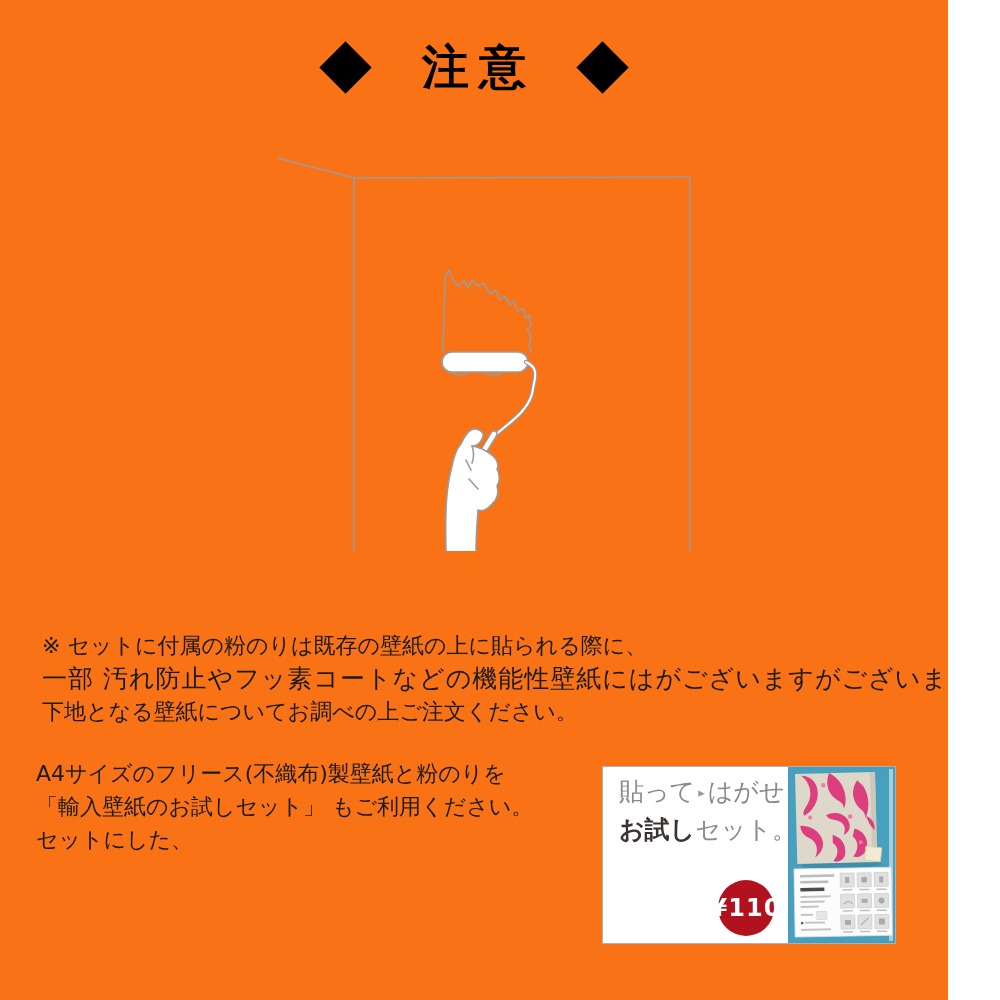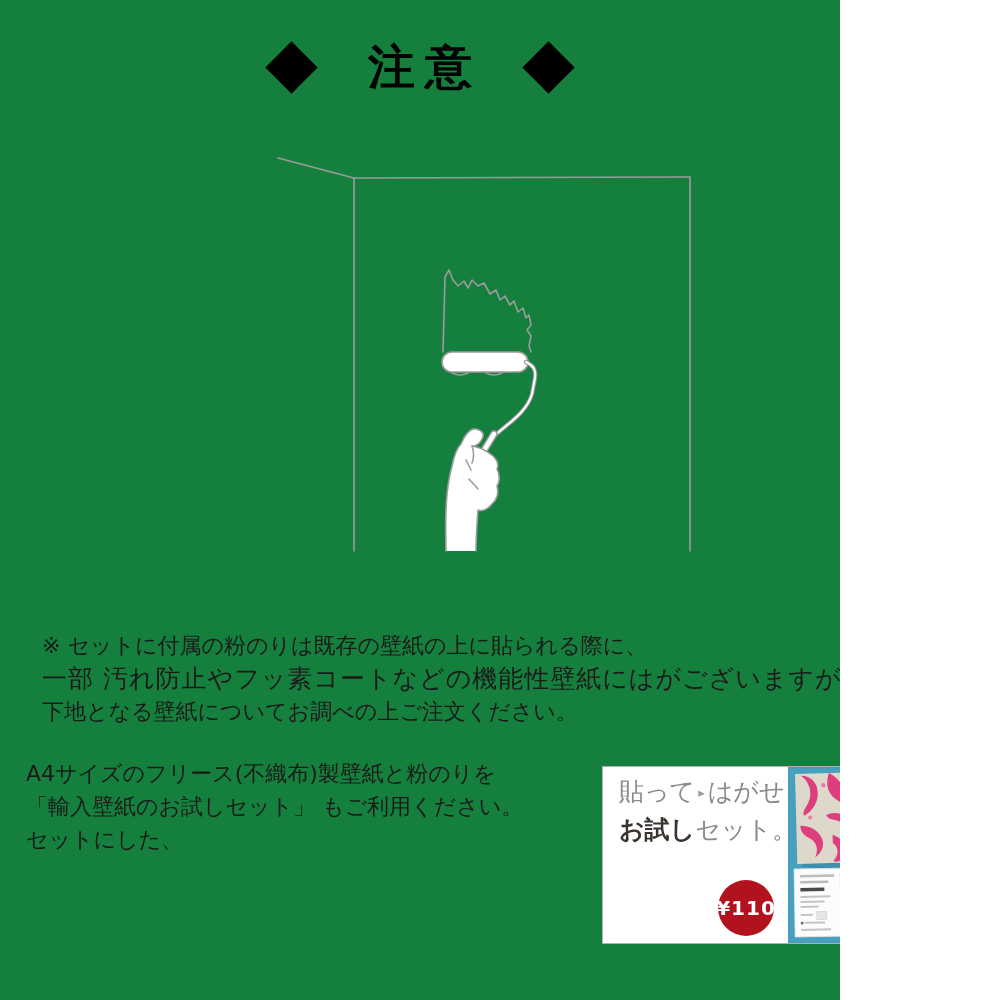--- a/index.html
+++ b/index.html
@@ -1,46 +1,46 @@
 <!DOCTYPE html>
 <html><head>
 <meta charset="utf-8">
 <style>
   html,body{margin:0;padding:0;background:#fff;}
-  #canvas{position:relative;width:840px;height:1000px;background:#15803d;overflow:hidden;
+  #canvas{position:relative;width:948px;height:1000px;background:#f97316;overflow:hidden;
           font-family:"DejaVu Sans","Liberation Sans",sans-serif;color:#1a1a1a;}
 
   
   .header{position:absolute;top:36px;left:0;width:100%;display:flex;justify-content:center;
           align-items:center;gap:48px;}
   .diamond{width:37px;height:37px;background:#000;transform:rotate(45deg);flex:0 0 auto;}
   .title{font-size:47px;font-weight:700;letter-spacing:10px;margin:0;padding-left:10px;color:#000;}
 
   
   .illus{position:absolute;left:270px;top:150px;}
 
   
   .caution{position:absolute;left:42px;top:629px;}
   .caution p,.trial p{margin:0;font-size:22px;line-height:33px;white-space:nowrap;}
   .caution .big{font-size:25px;letter-spacing:1px;}
   .bld{font-weight:400;}
 
   
-  .trial{position:absolute;left:26px;top:757px;}
+  .trial{position:absolute;left:36px;top:757px;}
 
   
   .card{position:absolute;left:602px;top:766px;width:294px;height:178px;box-sizing:border-box;
         border:1px solid #b0b0b0;background:#fff;display:block;text-decoration:none;cursor:pointer;}
   .card-text{position:absolute;left:16px;top:6px;font-size:25px;line-height:37px;color:#8a8a8a;
              white-space:nowrap;}
   .card-text .em{color:#3b3330;font-weight:700;}
   .tri{font-size:13px;color:#9a9a9a;padding:0 3px;vertical-align:3px;}
   .price{position:absolute;left:115px;top:113px;width:56px;height:56px;border-radius:50%;
          background:#b2121e;color:#fff;display:flex;align-items:center;justify-content:center;
-         font-size:20px;font-weight:700;letter-spacing:1px;}
+         font-size:24px;font-weight:700;letter-spacing:1px;}
   .photo{position:absolute;left:185px;top:0;width:107px;height:176px;}
 </style>
 </head>
 <body>
 
 <div id="canvas">
 
   <div class="header">
     <span class="diamond"></span>
     <h1 class="title">注意</h1>

